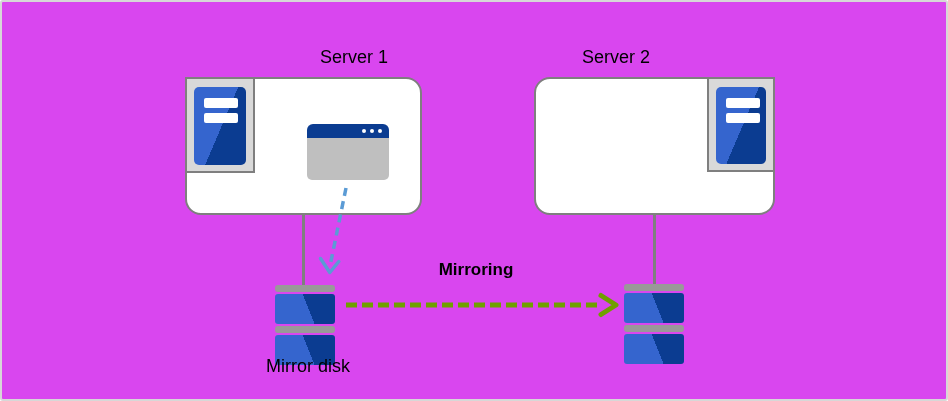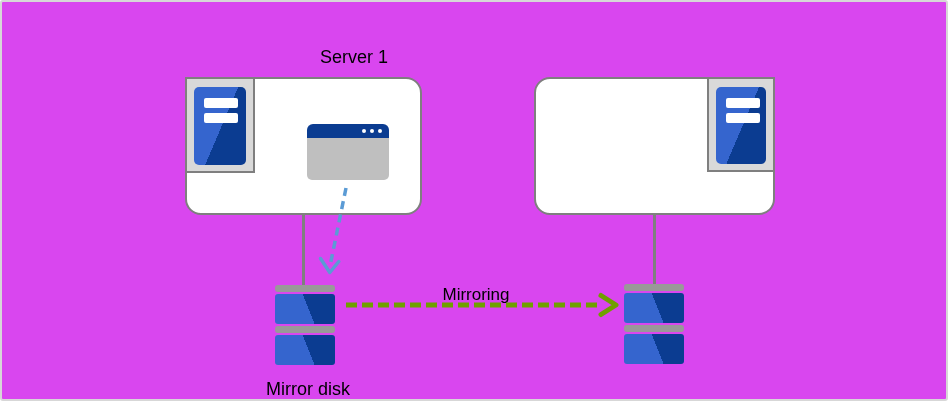--- a/index.html
+++ b/index.html
@@ -90,20 +90,21 @@
   svg.arrows{position:absolute;left:0;top:0;pointer-events:none;}
   .arrow-blue{stroke:var(--arrow-blue,#5b9bd5);fill:none;}
   .arrow-green{stroke:var(--arrow-green,#6fa000);fill:none;}
 </style>
 </head>
 <body>
 
 <div class="canvas">
 
   <div class="label lbl-server" style="left:252px;top:45px;width:200px;">Server 1</div>
+  <div class="label lbl-server" style="left:514px;top:45px;width:200px;">Server 2</div>
 
   <div class="server-box box1"></div>
   <div class="server-box box2"></div>
 
   <div class="icon-frame frame1">
     <div class="tower">
       <div class="slot s1"></div>
       <div class="slot s2"></div>
     </div>
   </div>
@@ -132,22 +133,22 @@
     <div class="bar"></div>
     <div class="body"></div>
   </div>
   <div class="disk disk2">
     <div class="cap"></div>
     <div class="body"></div>
     <div class="bar"></div>
     <div class="body"></div>
   </div>
 
-  <div class="label lbl-mirroring" style="left:374px;top:283px;width:200px;">Mirroring</div>
-  <div class="label lbl-mirrordisk" style="left:206px;top:377px;width:200px;">Mirror disk</div>
+  <div class="label lbl-mirroring" style="left:374px;top:258px;width:200px;font-weight:bold;">Mirroring</div>
+  <div class="label lbl-mirrordisk" style="left:206px;top:354px;width:200px;">Mirror disk</div>
 
   <svg class="arrows" width="948" height="401" viewBox="0 0 948 401">
 
     <g>
       <path class="arrow-blue" d="M344,186 L328,264" stroke-width="3.5" stroke-dasharray="8 5.5"></path>
       <polyline class="arrow-blue" points="318.5,256.5 327.8,270.5 336.8,259.5" stroke-width="3.5" stroke-linecap="round" stroke-linejoin="round"></polyline>
     </g>
 
     <g>
       <path class="arrow-green" d="M344,303 L597,303" stroke-width="5" stroke-dasharray="11 5"></path>

